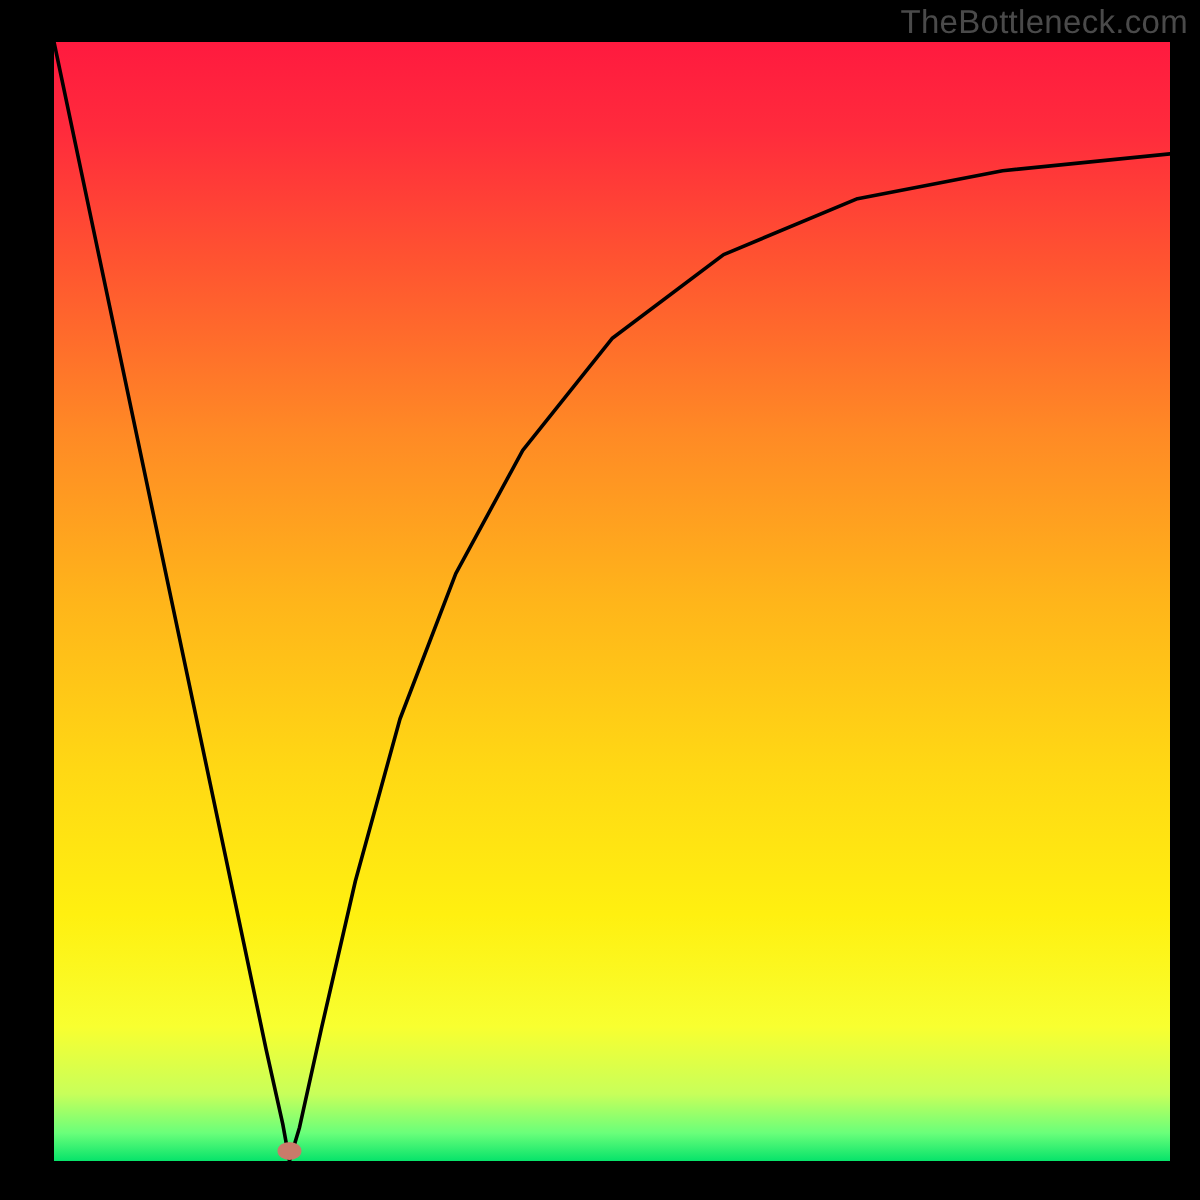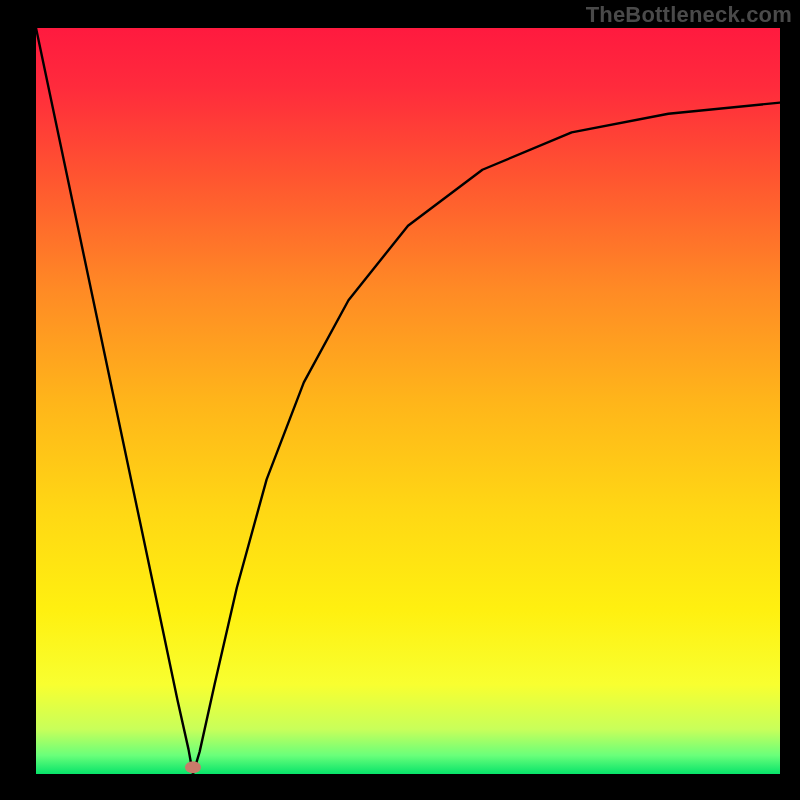--- a/index.html
+++ b/index.html
@@ -15,21 +15,21 @@
     position: relative;
     width: 800px;
     height: 800px;
     background: #000000;
   }
   .watermark {
     position: absolute;
     top: 2px;
     right: 8px;
     font-size: 22px;
-    font-weight: 700;
+    font-weight: 400;
     color: #4a4a4a;
     letter-spacing: 0.2px;
     z-index: 10;
   }
   .plot-area {
     position: absolute;
     left: 36px;
     top: 28px;
     width: 744px;
     height: 746px;

